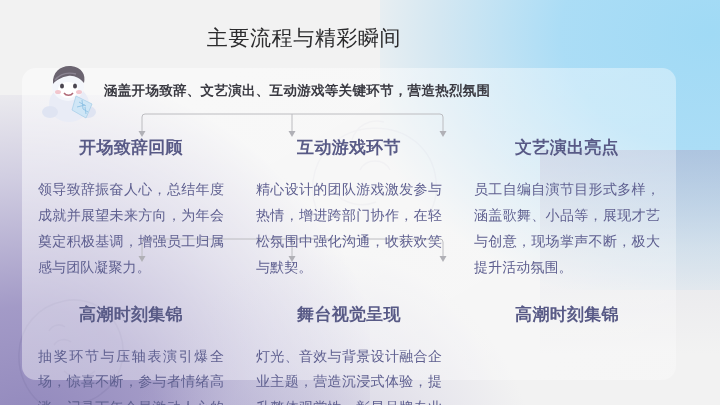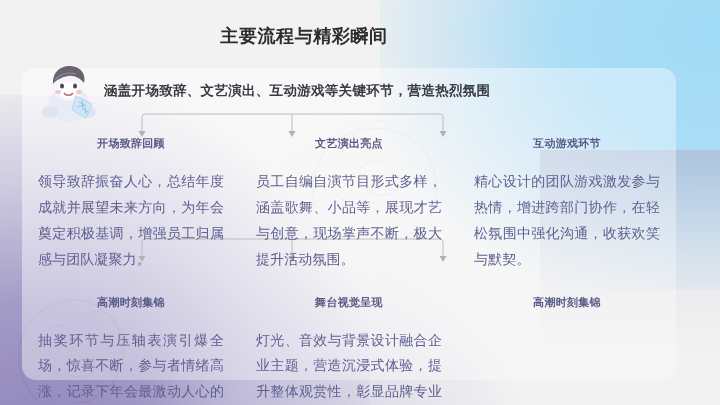--- a/index.html
+++ b/index.html
@@ -84,22 +84,22 @@
   .wm-left  { left: 2px;  bottom: 2px;  }
   .wm-mid   { left: 300px; top: 96px;   opacity: 0.085; }
 
   
   .slide-title {
     position: absolute;
     top: 24px;
     left: 0;
     width: 608px;
     text-align: center;
-    font-size: 18px;
-    font-weight: bold;
+    font-size: 21px;
+    font-weight: normal;
     color: #2c2c2e;
     letter-spacing: 0.6px;
     z-index: 6;
   }
 
   
   .panel {
     position: absolute;
     left: 22px;
     top: 68px;
@@ -164,21 +164,21 @@
   .row-2 { margin-top: 22px; }
 
   .cell {
     width: 218px;
     box-sizing: border-box;
     padding: 0 16px;
   }
 
   .cell-title {
     text-align: center;
-    font-size: 11px;
+    font-size: 17px;
     font-weight: bold;
     color: #585a86;
     letter-spacing: 0.3px;
     margin: 0 0 18px 0;
   }
   .cell-body {
     font-size: 14px;
     line-height: 1.85;
     color: #5f6090;
     text-align: justify;
@@ -278,27 +278,27 @@
   <div class="subtitle">涵盖开场致辞、文艺演出、互动游戏等关键环节，营造热烈氛围</div>
 
   <div class="grid">
 
     <div class="row row-1">
       <div class="cell">
         <div class="cell-title">开场致辞回顾</div>
         <div class="cell-body">领导致辞振奋人心，总结年度成就并展望未来方向，为年会奠定积极基调，增强员工归属感与团队凝聚力。</div>
       </div>
       <div class="cell">
+        <div class="cell-title">互动游戏环节</div>
+        <div class="cell-body">精心设计的团队游戏激发参与热情，增进跨部门协作，在轻松氛围中强化沟通，收获欢笑与默契。</div>
+      </div>
+      <div class="cell">
         <div class="cell-title">文艺演出亮点</div>
         <div class="cell-body">员工自编自演节目形式多样，涵盖歌舞、小品等，展现才艺与创意，现场掌声不断，极大提升活动氛围。</div>
       </div>
-      <div class="cell">
-        <div class="cell-title">互动游戏环节</div>
-        <div class="cell-body">精心设计的团队游戏激发参与热情，增进跨部门协作，在轻松氛围中强化沟通，收获欢笑与默契。</div>
-      </div>
     </div>
 
     <div class="row row-2">
       <div class="cell">
         <div class="cell-title">高潮时刻集锦</div>
         <div class="cell-body">抽奖环节与压轴表演引爆全场，惊喜不断，参与者情绪高涨，记录下年会最激动人心的精彩瞬间。</div>
       </div>
       <div class="cell">
         <div class="cell-title">舞台视觉呈现</div>
         <div class="cell-body">灯光、音效与背景设计融合企业主题，营造沉浸式体验，提升整体观赏性，彰显品牌专业形象。</div>

